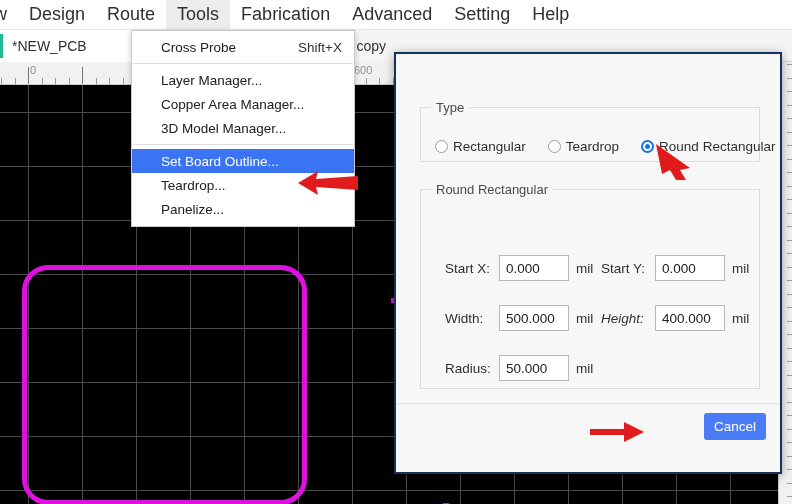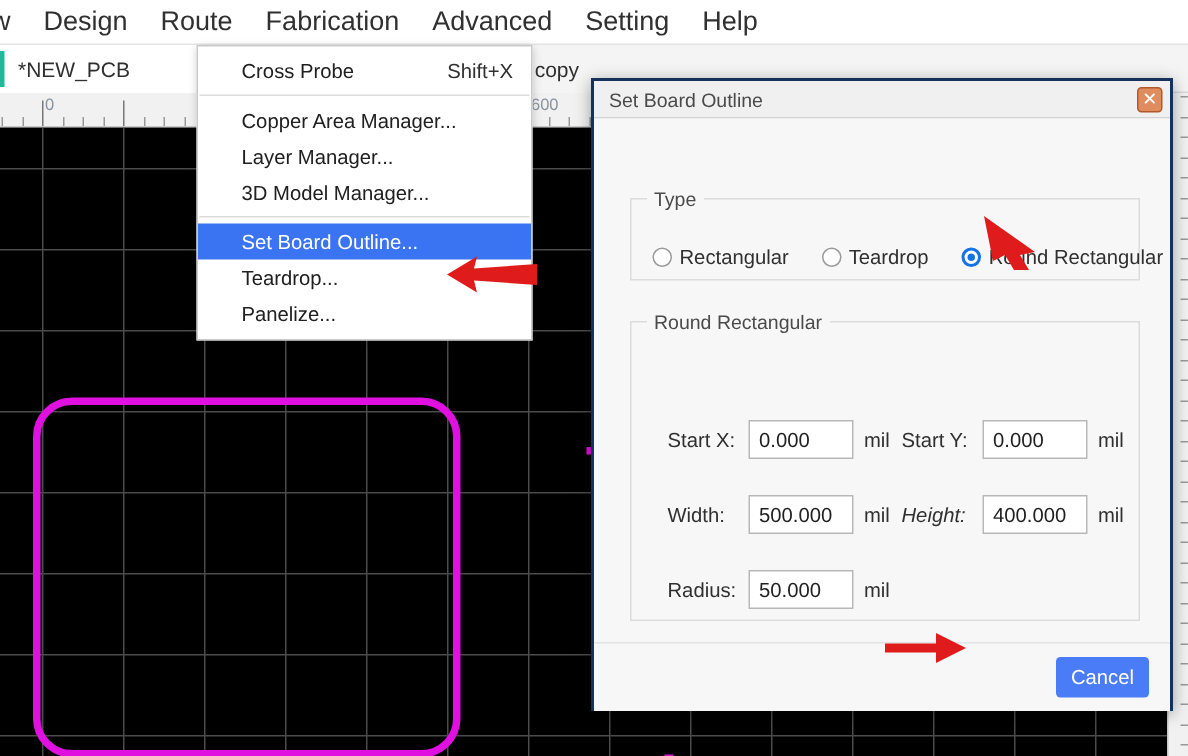--- a/index.html
+++ b/index.html
@@ -206,20 +206,21 @@
 </style>
 </head>
 <body>
 
 <div id="app">
 
   <div class="menubar">
     <div class="menubar-item clipped">w</div>
     <div class="menubar-item">Design</div>
     <div class="menubar-item">Route</div>
+    <div class="menubar-item active">Tools</div>
     <div class="menubar-item">Fabrication</div>
     <div class="menubar-item">Advanced</div>
     <div class="menubar-item">Setting</div>
     <div class="menubar-item">Help</div>
   </div>
 
   <div class="tabstrip">
     <div class="tab">
       <span class="tab-accent"></span>
       <span class="tab-label">*NEW_PCB</span>
@@ -357,45 +358,41 @@
       <div class="tick minor" style="top: 434px;"></div>
     </div>
 
   <div class="dropdown" id="dropdown">
       <div class="mi">
         <span>Cross Probe</span>
         <span class="sc">Shift+X</span>
       </div>
       <div class="mi-sep"></div>
       <div class="mi">
+        <span>Layer Manager...</span>
+      </div>
+      <div class="mi">
         <span>Copper Area Manager...</span>
-      </div>
-      <div class="mi">
-        <span>Layer Manager...</span>
       </div>
       <div class="mi">
         <span>3D Model Manager...</span>
       </div>
       <div class="mi-sep"></div>
       <div class="mi sel">
         <span>Set Board Outline...</span>
       </div>
       <div class="mi">
         <span>Teardrop...</span>
       </div>
       <div class="mi">
         <span>Panelize...</span>
       </div>
     </div>
 
   <div class="dialog">
-    <div class="dlg-title">
-      <span class="dlg-title-text">Set Board Outline</span>
-      <span class="dlg-close">✕</span>
-    </div>
 
     <div class="dlg-body">
 
       <fieldset class="grp" style="left:24px; top:46px; width:340px; height:62px;">
         <legend>Type</legend>
         <div class="radio-row">
           <label class="radio">
             <span class="rb"></span>
             <span>Rectangular</span>
           </label>

